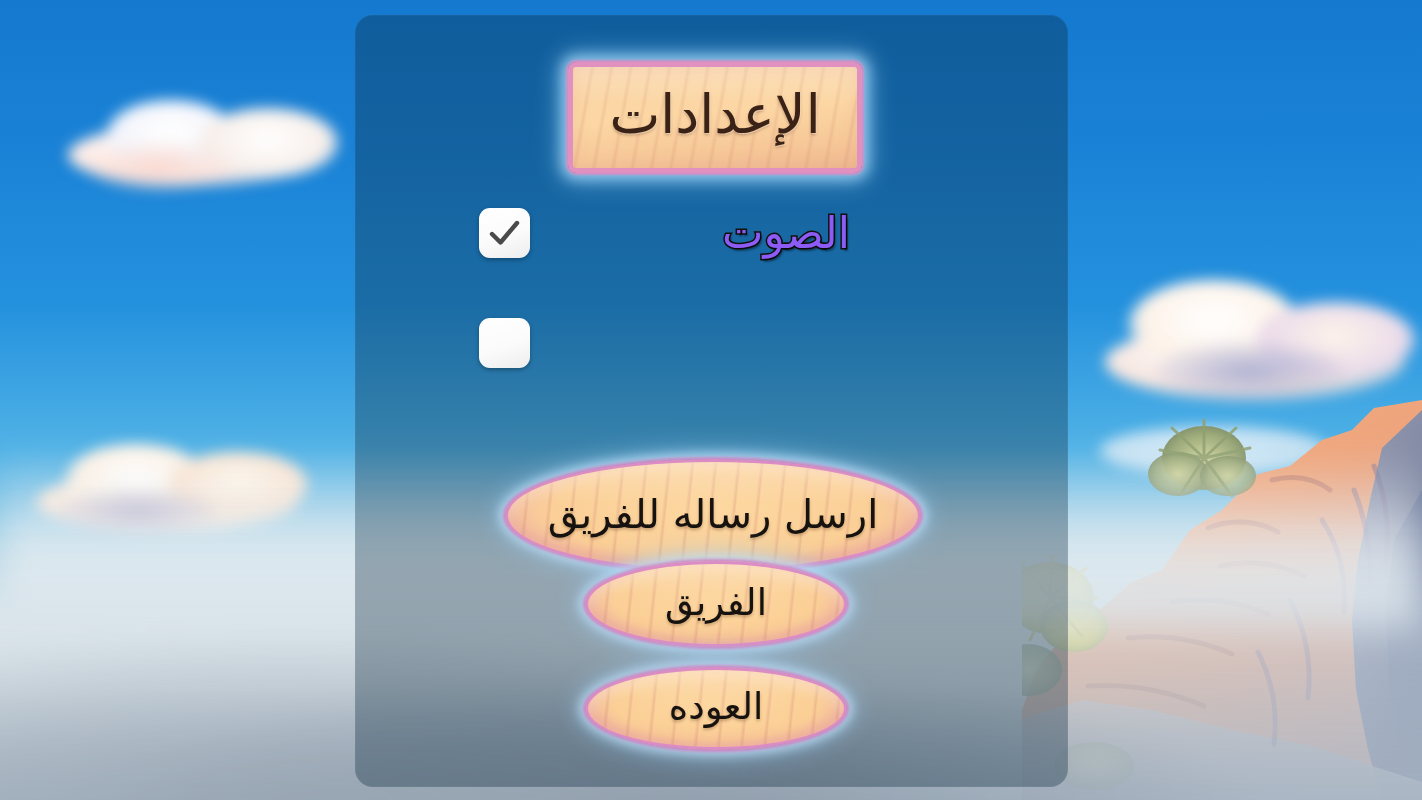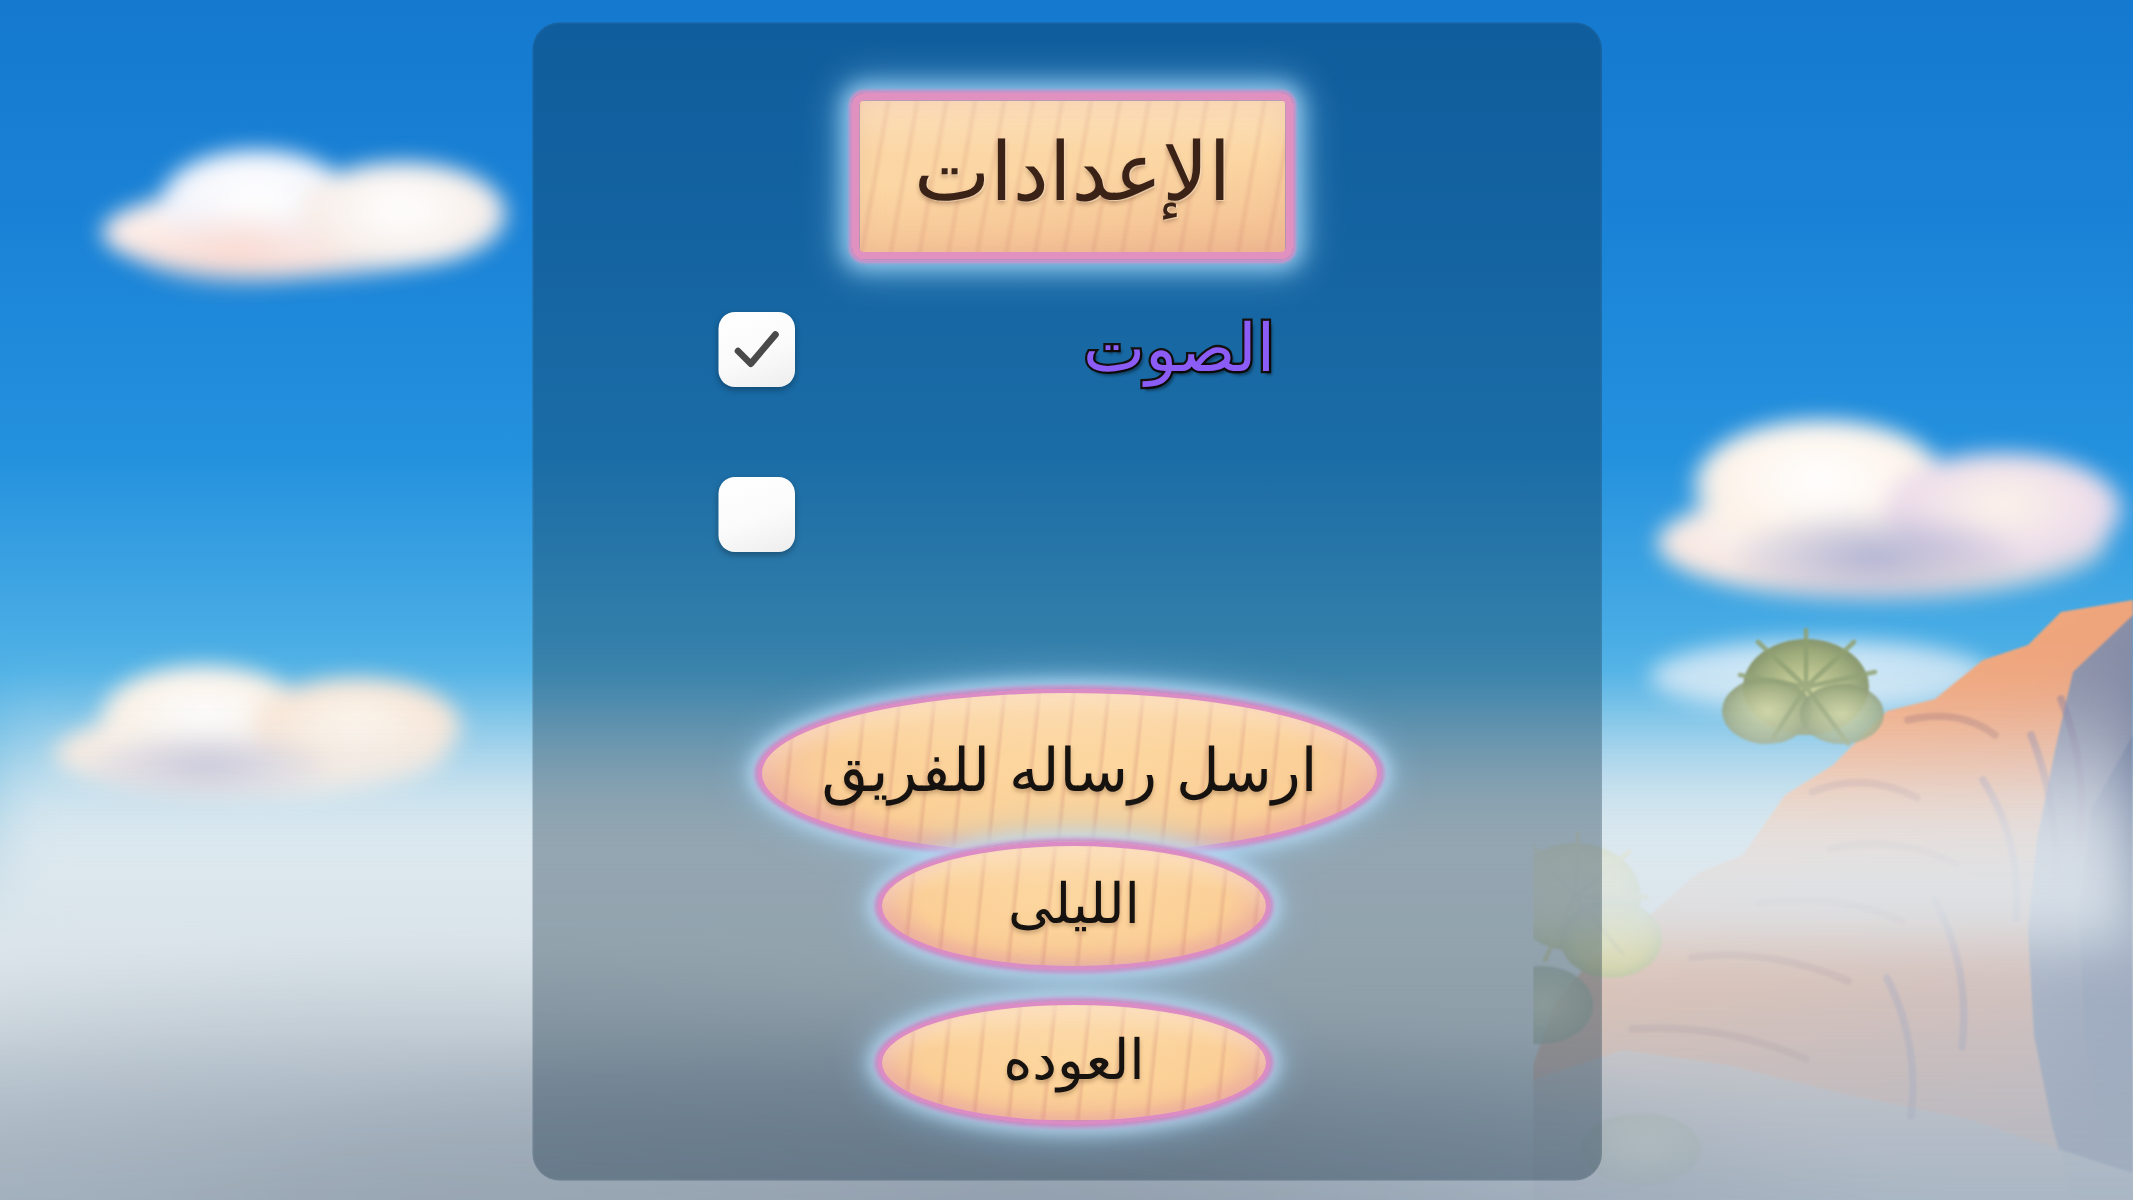--- a/index.html
+++ b/index.html
@@ -370,20 +370,20 @@
 
   <div class="check-row" id="row-nightmode">
     <span class="checkbox"></span>
   </div>
 
   <div class="oval" id="btn-send-team">
     <span class="oval-text">ارسل رساله للفريق</span>
   </div>
 
   <div class="oval" id="btn-team">
-    <span class="oval-text">الليلى</span>
+    <span class="oval-text">الفريق</span>
   </div>
 
   <div class="oval" id="btn-back">
     <span class="oval-text">العوده</span>
   </div>
 
 </div>
 
 </body></html>

